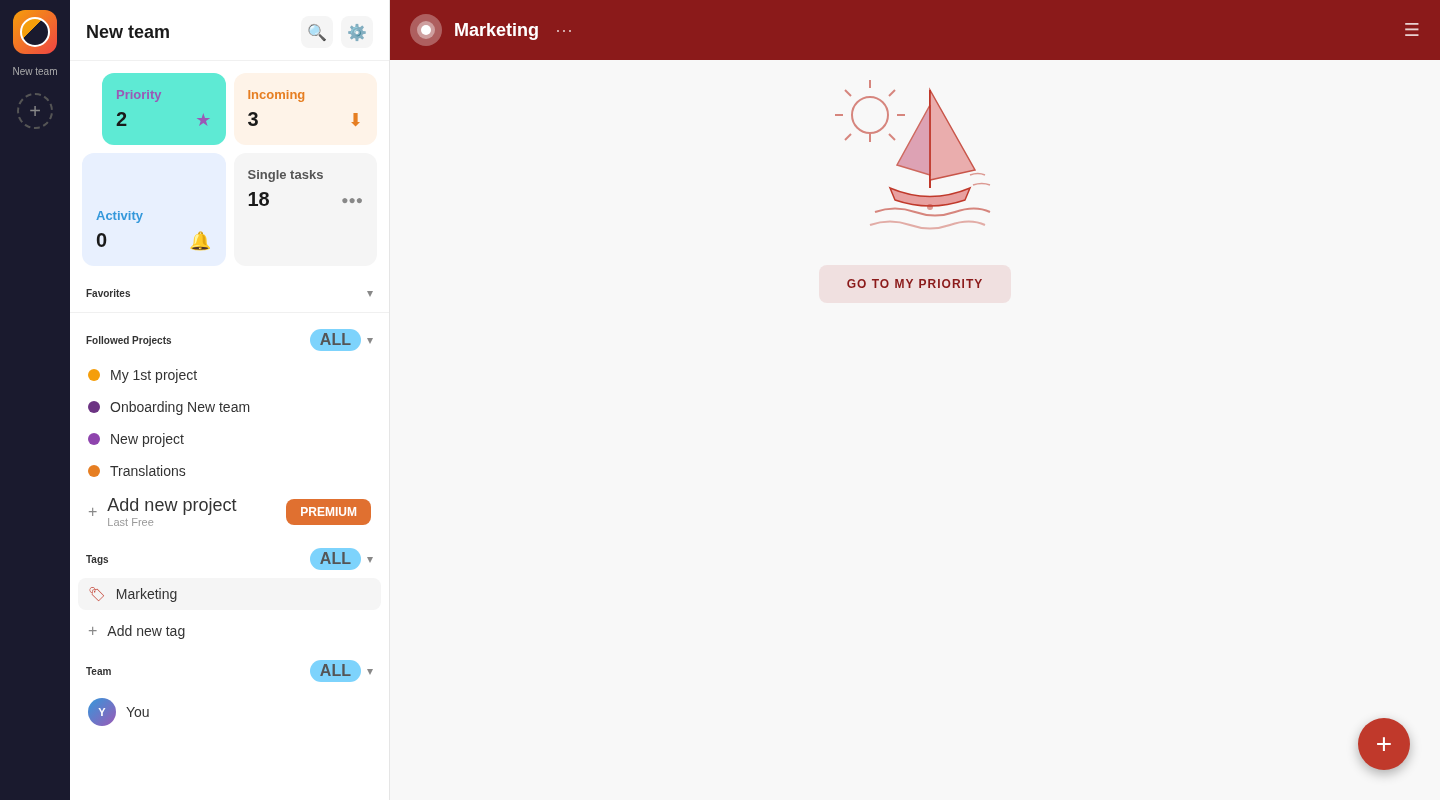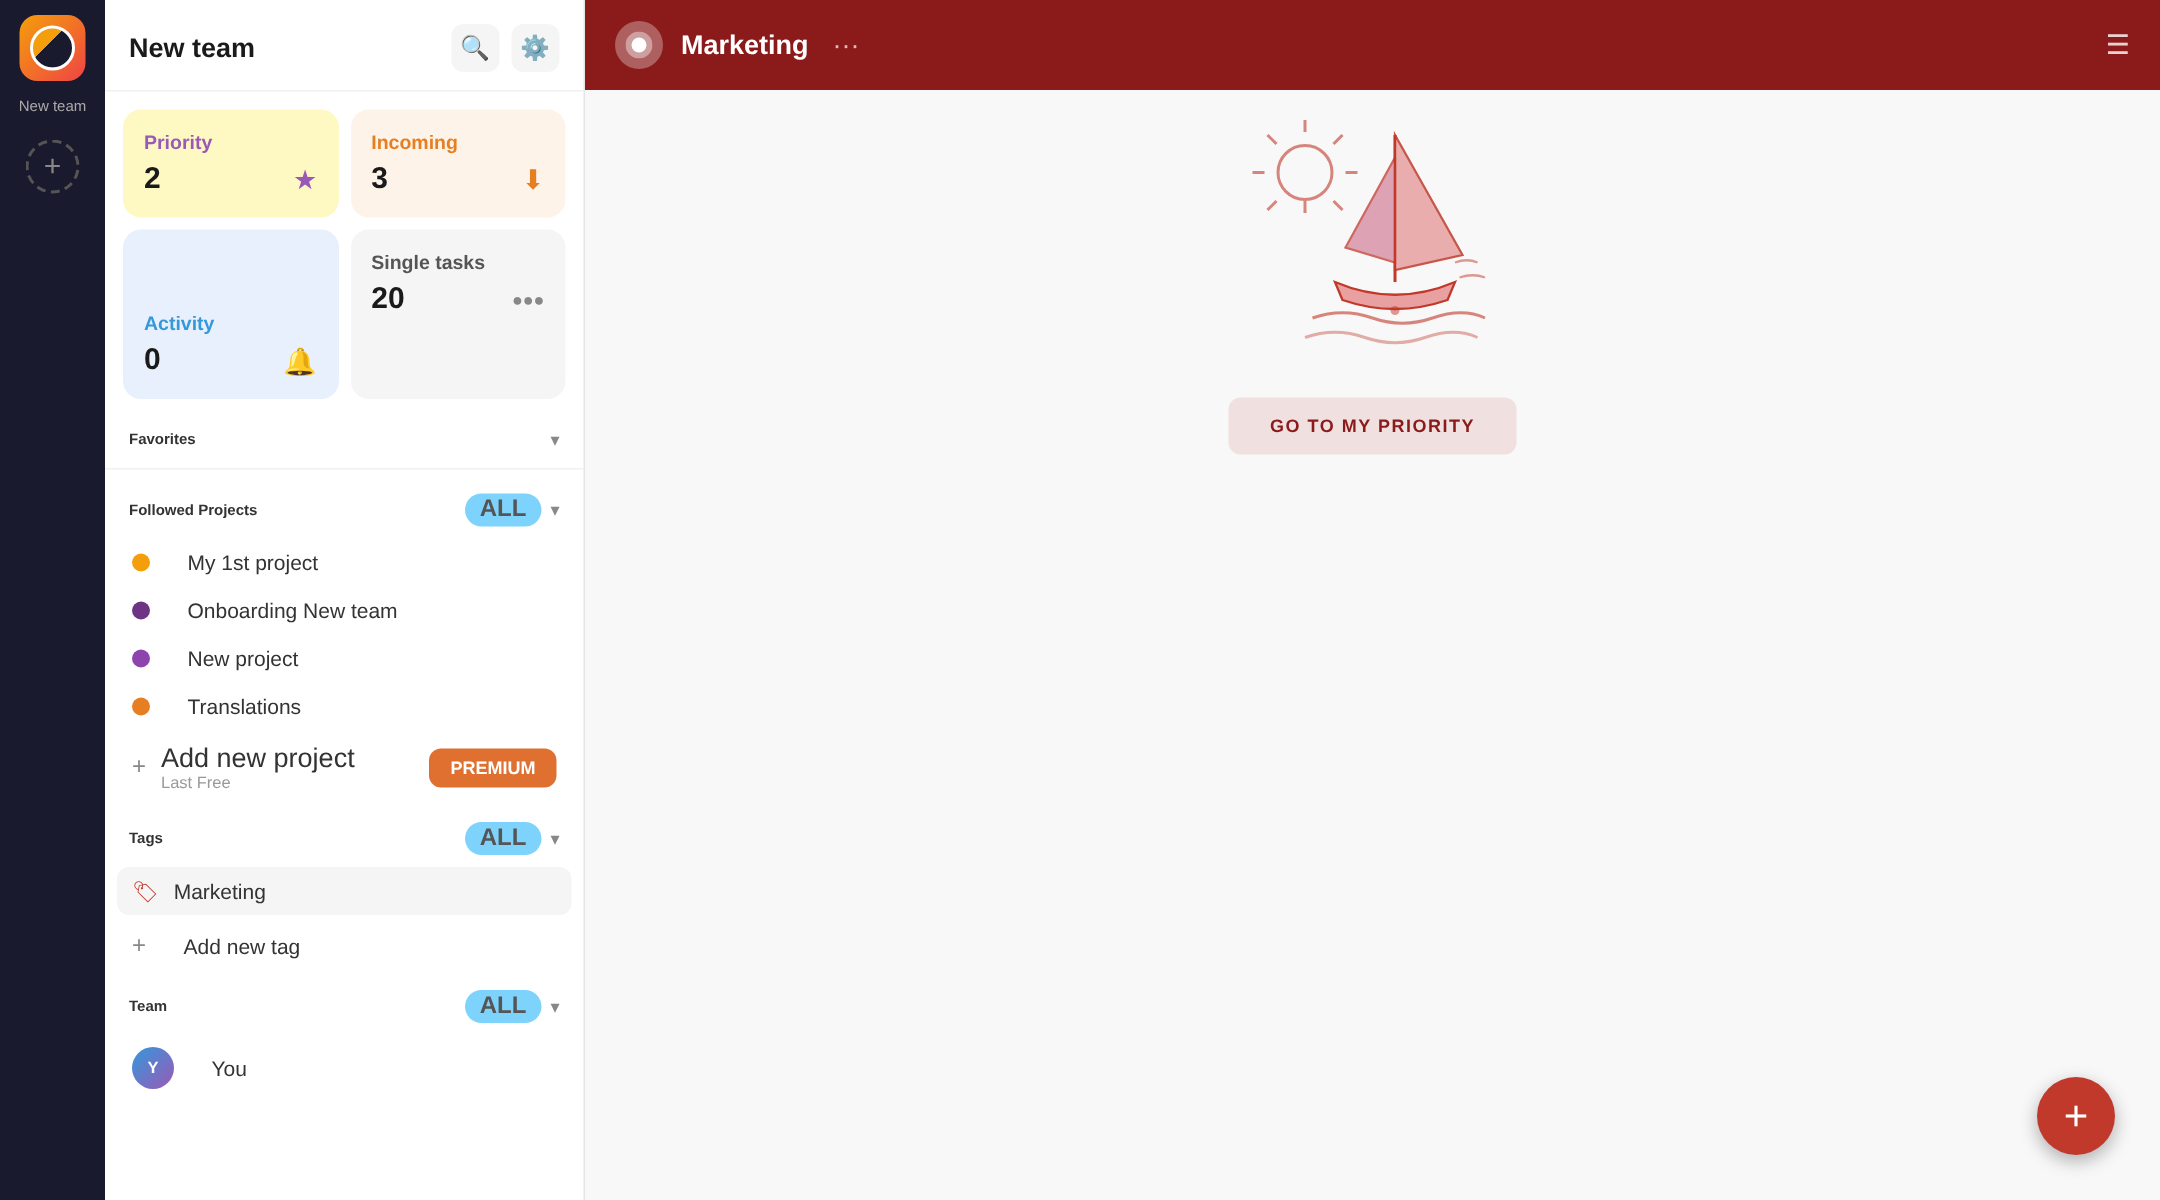--- a/index.html
+++ b/index.html
@@ -91,21 +91,22 @@
       padding: 12px 12px 8px;
     }
     .stat-card {
       border-radius: 12px;
       padding: 14px;
       display: flex;
       flex-direction: column;
       gap: 6px;
     }
     .stat-card.priority {
-      background: #fef9c3;
+      background: #5eead4;
+      margin-left: 20px;
     }
     .stat-card.incoming {
       background: #fef3e8;
     }
     .stat-card.activity {
       background: #e8f0fe;
     }
     .stat-card.single-tasks {
       background: #f5f5f5;
     }
@@ -177,21 +178,20 @@
       cursor: pointer;
     }
     .project-dot {
       width: 12px; height: 12px;
       border-radius: 50%;
       flex-shrink: 0;
     }
     .project-name {
       font-size: 14px;
       color: #333;
-      margin-left: 15px;
     }
     .add-project-item {
       display: flex;
       align-items: center;
       gap: 10px;
       padding: 8px 10px;
       cursor: pointer;
     }
     .add-icon {
       color: #888;
@@ -406,21 +406,21 @@
     <div class="stat-card activity">
       <span class="stat-card-header">Activity</span>
       <div class="stat-card-row">
         <span class="stat-card-number">0</span>
         <span class="stat-card-icon">🔔</span>
       </div>
     </div>
     <div class="stat-card single-tasks">
       <span class="stat-card-header">Single tasks</span>
       <div class="stat-card-row">
-        <span class="stat-card-number">20</span>
+        <span class="stat-card-number">18</span>
         <span class="stat-card-icon" style="font-size:12px; color:#888;">●●●</span>
       </div>
     </div>
   </div>
 
   <div class="section-header">
     <span class="section-title">Favorites</span>
     <div class="section-header-right">
       <span class="chevron">▾</span>
     </div>

